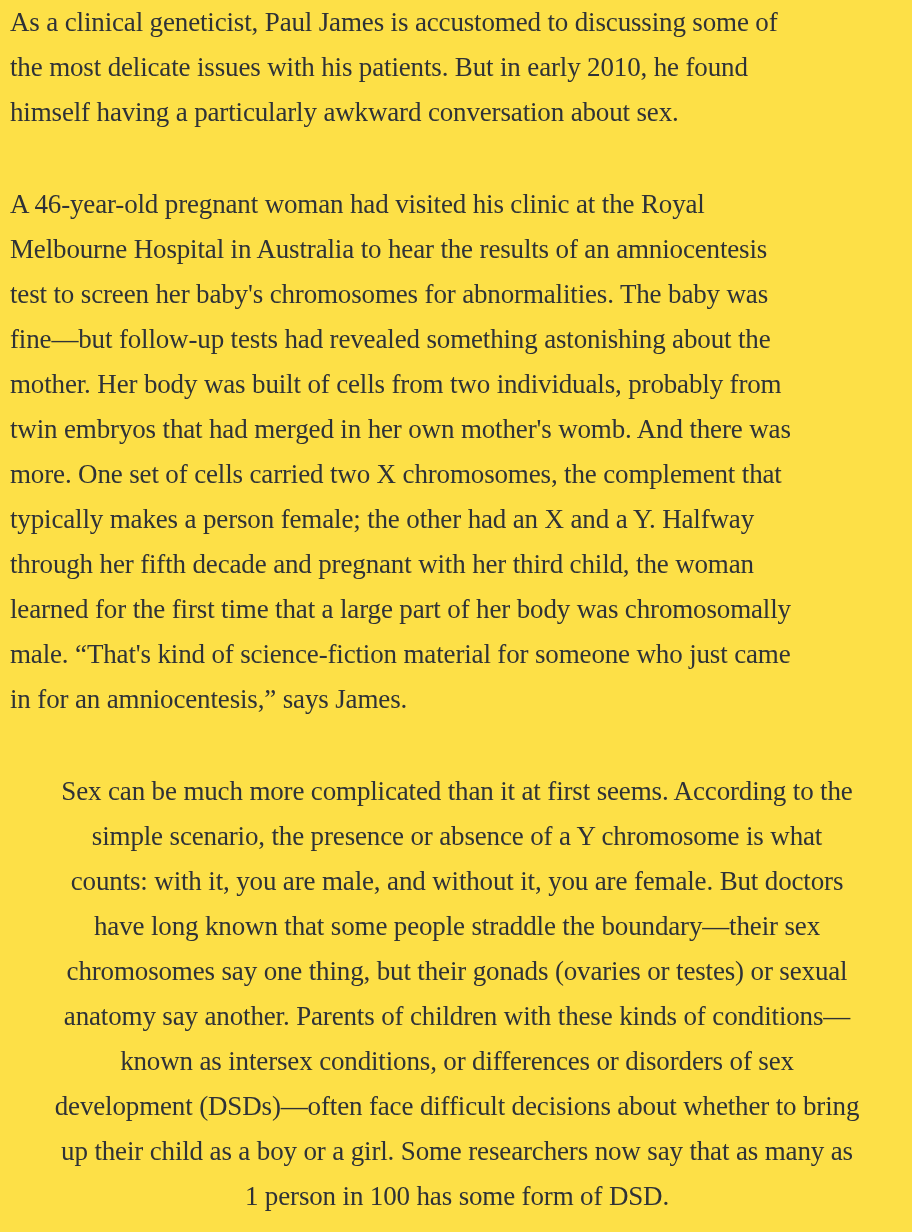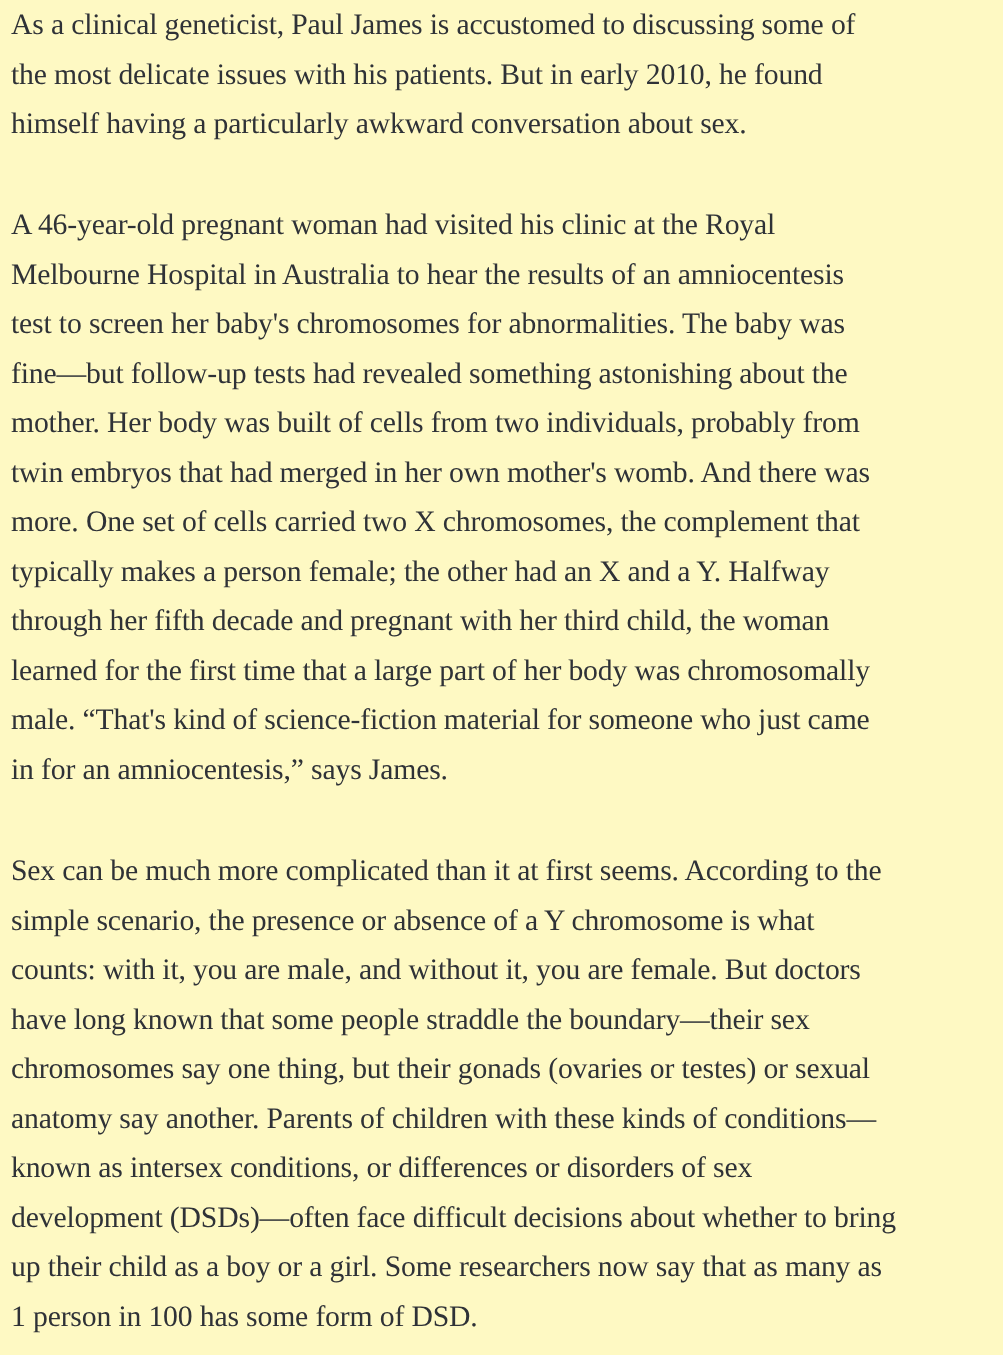--- a/index.html
+++ b/index.html
@@ -4,37 +4,38 @@
 <style>
   html, body {
     margin: 0;
     padding: 0;
     background: #ffffff;
   }
   .page {
     position: relative;
     width: 912px;
     height: 1232px;
-    background: #fef9c3;
+    background: #fde047;
     box-sizing: border-box;
     padding: 0 8px 0 10px;
     overflow: hidden;
   }
   .article-text p {
     font-family: "Liberation Serif", "DejaVu Serif", serif;
     font-size: 27px;
     line-height: 45px;
     letter-spacing: -0.15px;
     color: #2f3237;
     margin: 0 0 47px 0;
     white-space: pre-line;       
     text-align: left;
   }
   .article-text p:last-child {
     margin-bottom: 0;
+    text-align: center;
   }
 </style>
 </head>
 <body>
 
 <div class="page">
   <div class="article-text">
     <p>As a clinical geneticist, Paul James is accustomed to discussing some of
 the most delicate issues with his patients. But in early 2010, he found
 himself having a particularly awkward conversation about sex.</p>

